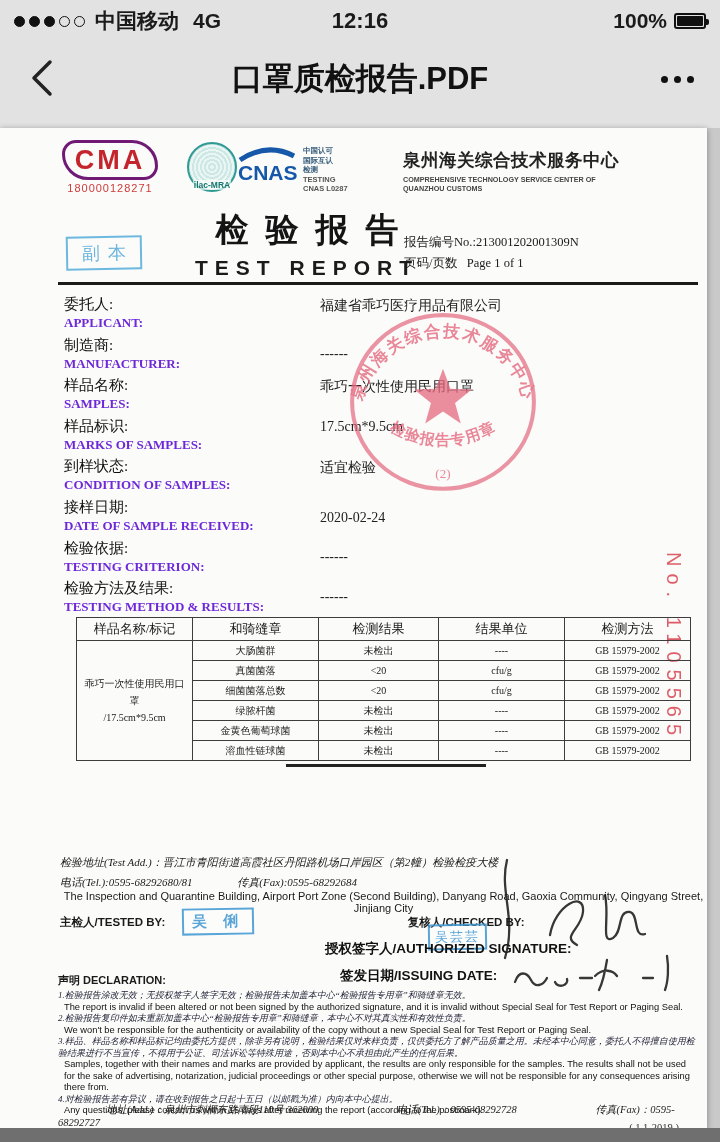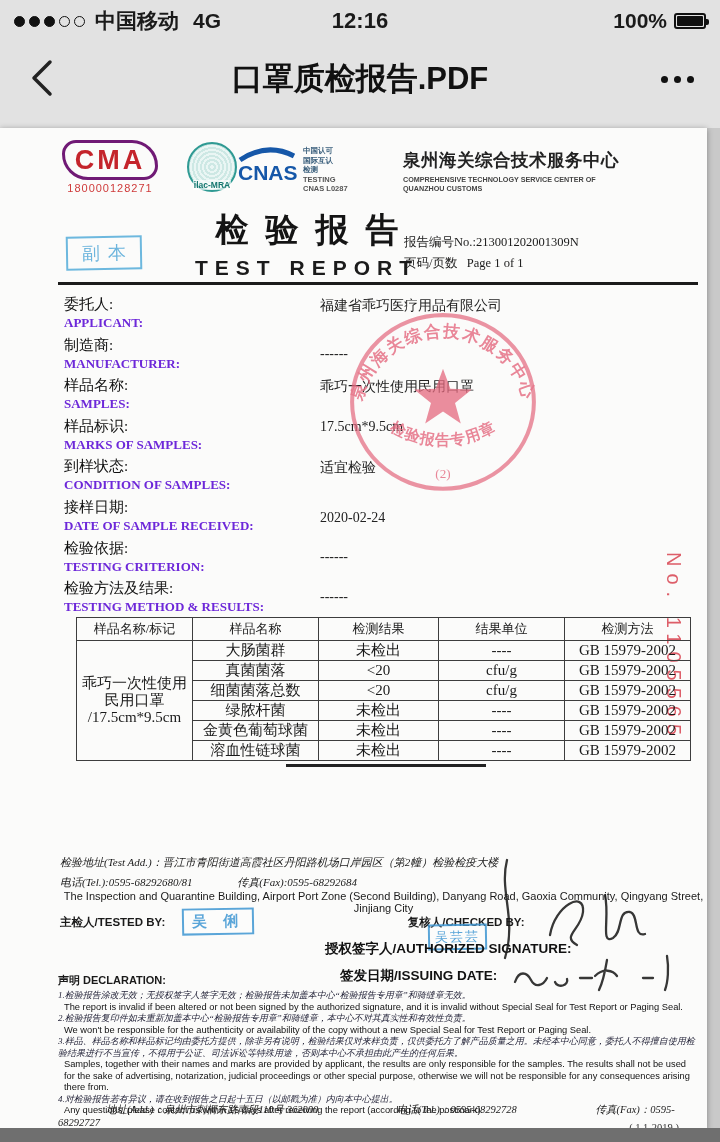--- a/index.html
+++ b/index.html
@@ -65,21 +65,21 @@
   .seal { position:absolute; left:342px; top:180px; width:202px; height:192px; opacity:.88; pointer-events:none; }
 
   
   .serial { position:absolute; left:662px; top:424px; height:230px; writing-mode:vertical-rl; text-orientation:sideways;
     font-family:"Liberation Sans",sans-serif; font-size:20px; letter-spacing:7px; color:#d84350; opacity:.85; }
 
   
   table.results { position:absolute; left:76px; top:489px; width:614px; border-collapse:collapse; table-layout:fixed; }
   table.results td, table.results th { border:1px solid #3d3d3d; text-align:center; font-weight:normal; font-size:13px; padding:0 4px; }
   table.results th { height:23px; font-size:13px; }
-  table.results td { height:20px; font-size:15px; }
+  table.results td { height:20px; font-size:10px; }
   .sampcell span { display:inline; }
   .sampcell { line-height:17px; }
 
   .shortline { position:absolute; left:286px; top:636px; width:200px; height:2.5px; background:#222; }
 
   
   .ft { position:absolute; font-size:11px;text-align:center; }
   .ft-it { font-style:italic; }
   .ft-sans { font-family:"Liberation Sans",sans-serif; font-style:normal; }
   .bluestamp { display:inline-block; border:2px solid #3f97d3; color:#3f97d3; padding:2px 8px; font-size:15px; letter-spacing:6px; transform:rotate(-1deg); opacity:.85; background:rgba(255,255,255,.2); }
@@ -245,21 +245,21 @@
       <colgroup>
           <col style="width:116px">
           <col style="width:126px">
           <col style="width:120px">
           <col style="width:126px">
           <col style="width:126px">
         </colgroup>
       <tbody>
           <tr>
         <th>样品名称/标记</th>
-        <th>样品名称</th>
+        <th>和骑缝章</th>
         <th>检测结果</th>
         <th>结果单位</th>
         <th>检测方法</th>
       </tr>
       <tr>
         <td rowspan="6" class="sampcell">
           <span>乖巧一次性使用民用口罩</span><br>
           <span>/17.5cm*9.5cm</span>
         </td>
         <td>大肠菌群</td>

